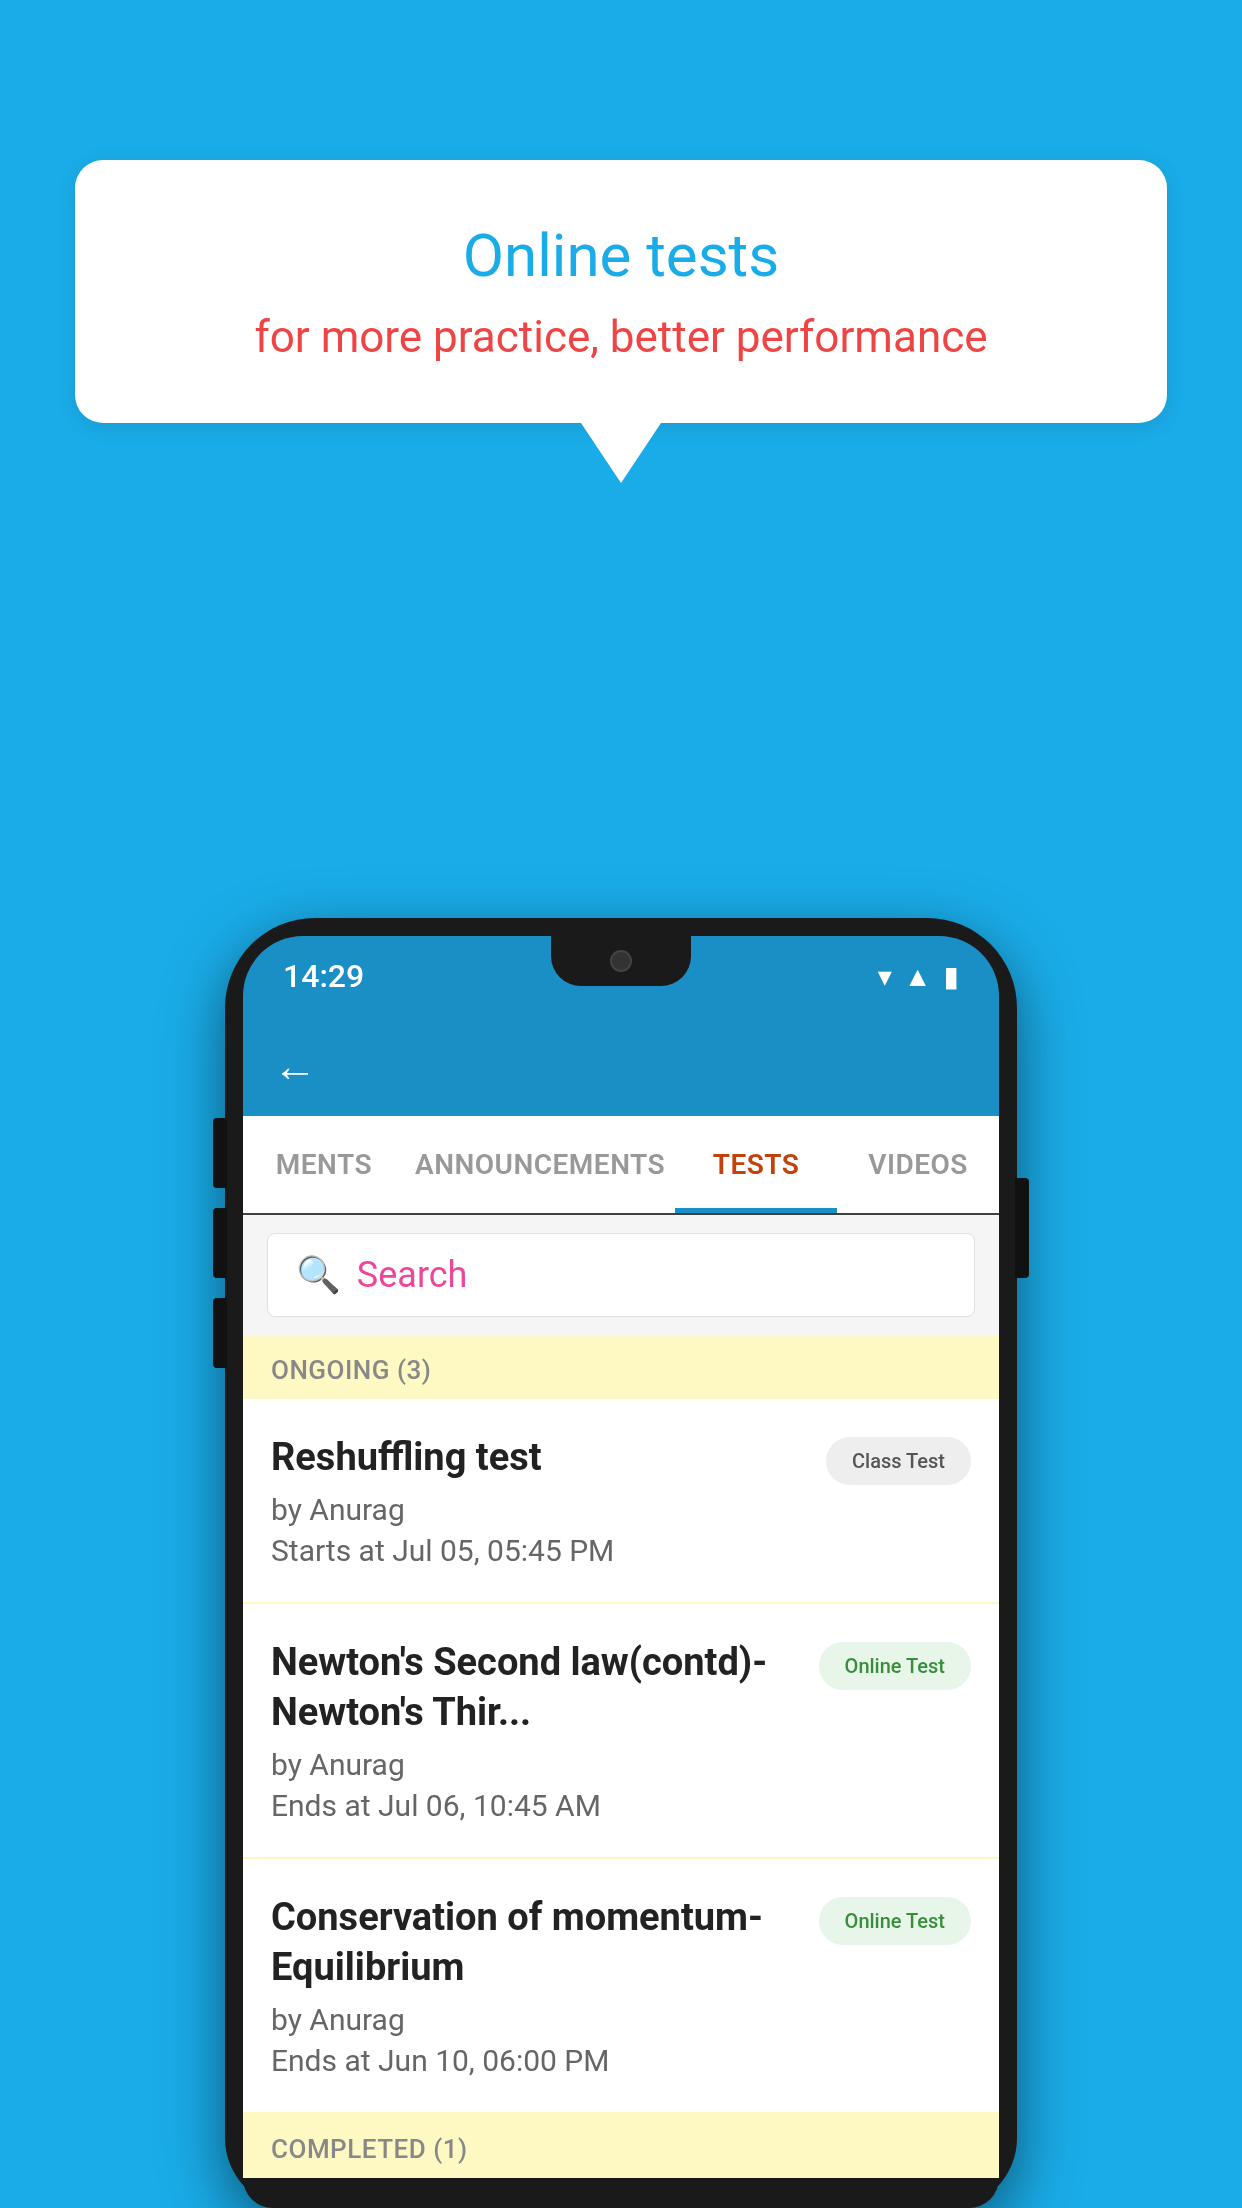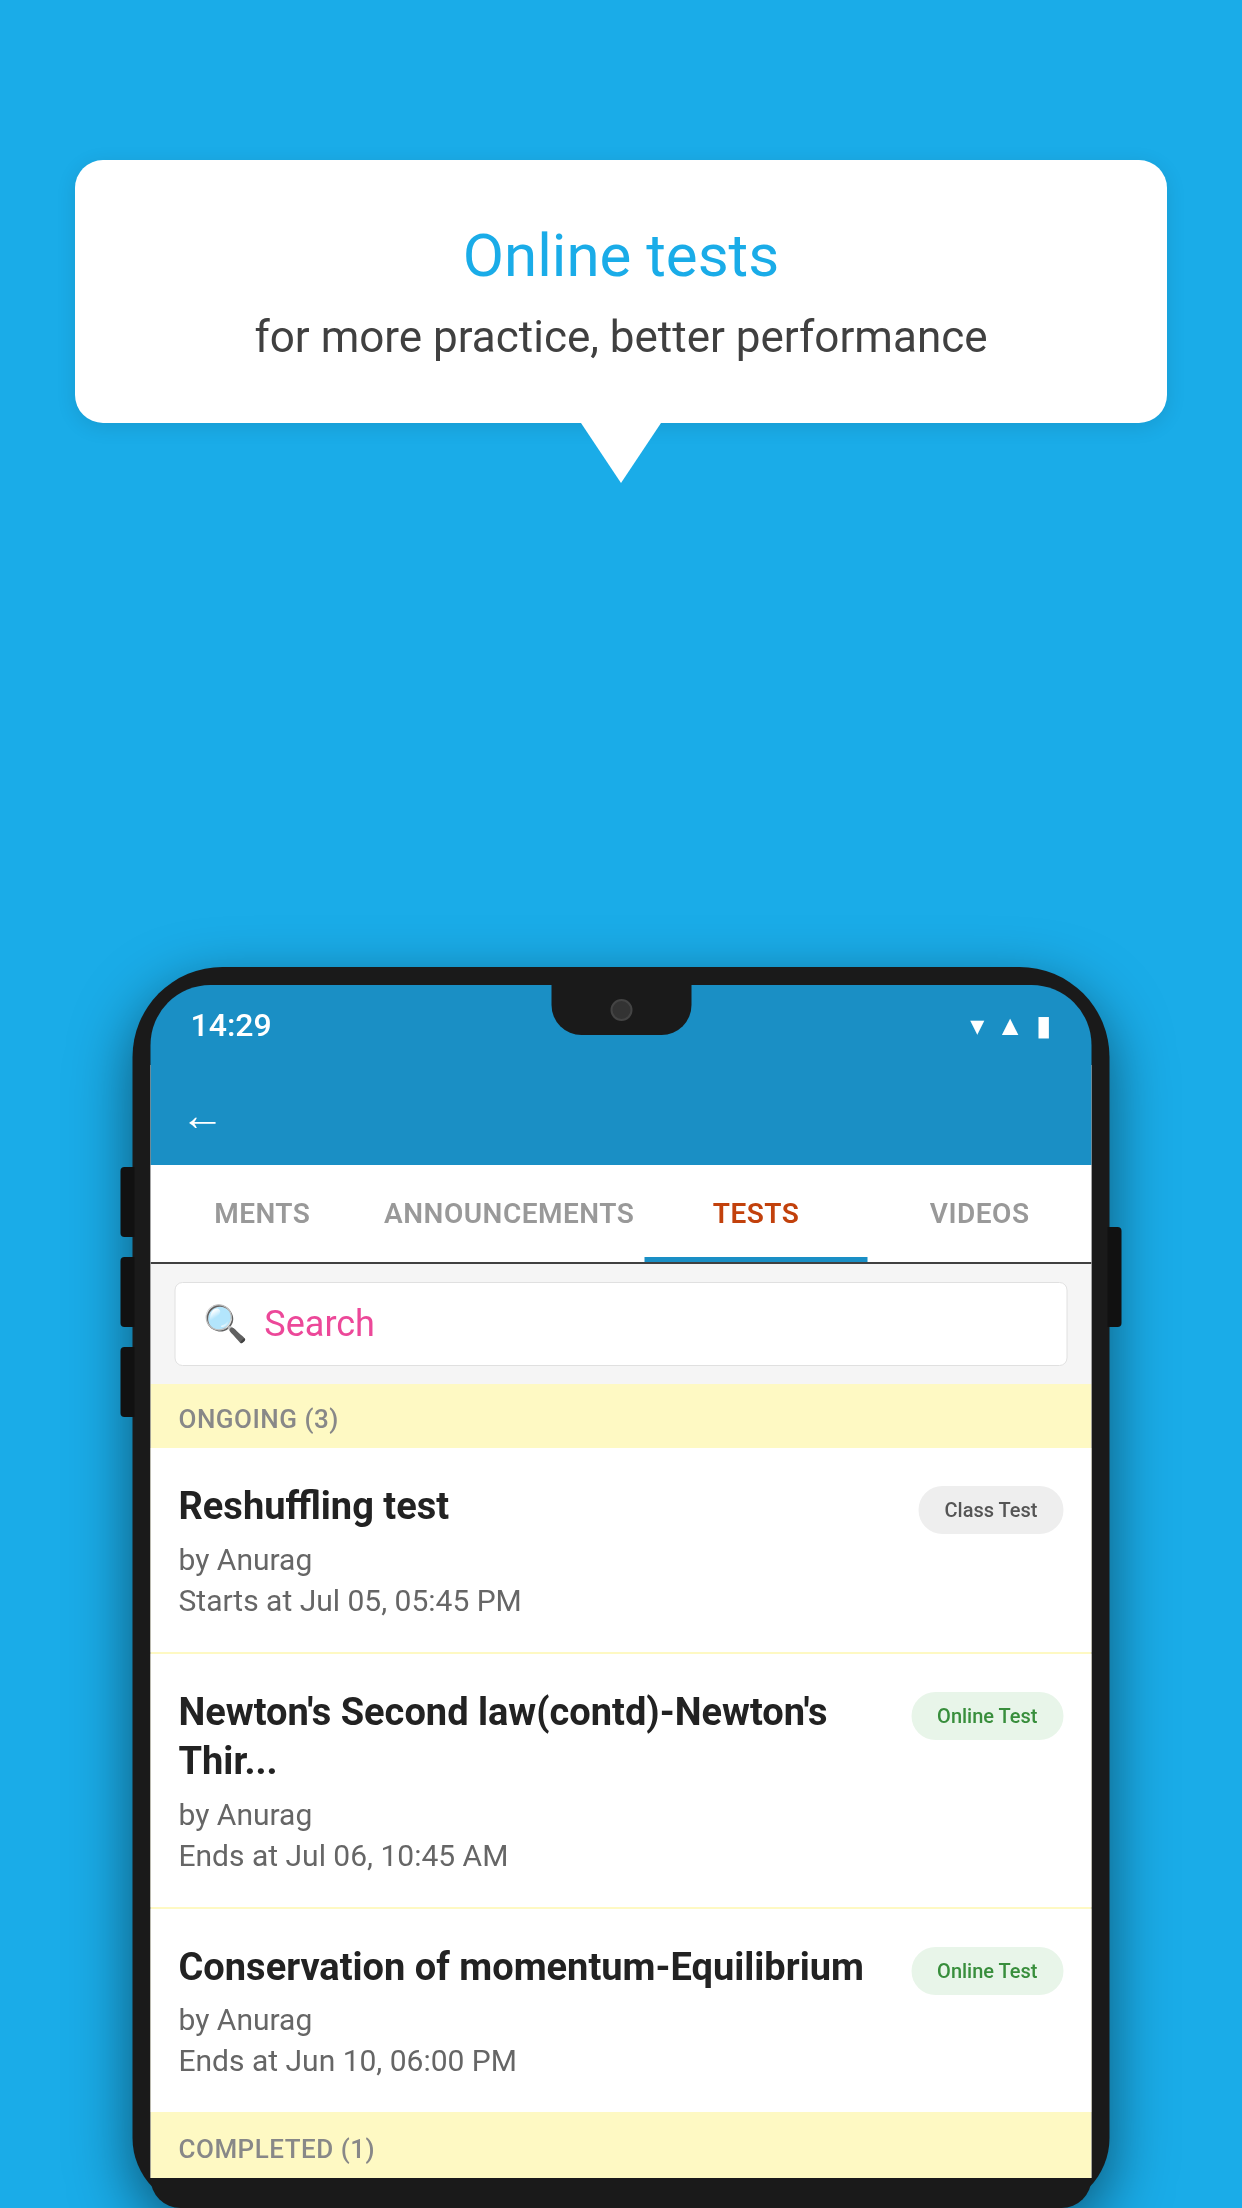--- a/index.html
+++ b/index.html
@@ -36,40 +36,40 @@
 
     .speech-bubble-title {
       font-size: 60px;
       color: #1AACE8;
       font-weight: 400;
       margin-bottom: 20px;
     }
 
     .speech-bubble-subtitle {
       font-size: 44px;
-      color: #404040;
+      color: #ef4444;
       font-weight: 400;
     }
 
     .speech-bubble-arrow {
       width: 0;
       height: 0;
       border-left: 40px solid transparent;
       border-right: 40px solid transparent;
       border-top: 60px solid white;
       margin-top: 0;
     }
 
     
     .phone-wrapper {
       position: absolute;
       bottom: 0;
       left: 50%;
       transform: translateX(-50%);
-      width: 977px;
+      width: 792px;
     }
 
     .phone-outer {
       background: #1a1a1a;
       border-radius: 90px 90px 70px 70px;
       padding: 18px 18px 0 18px;
       box-shadow: 0 20px 60px rgba(0,0,0,0.5);
       position: relative;
     }
 

